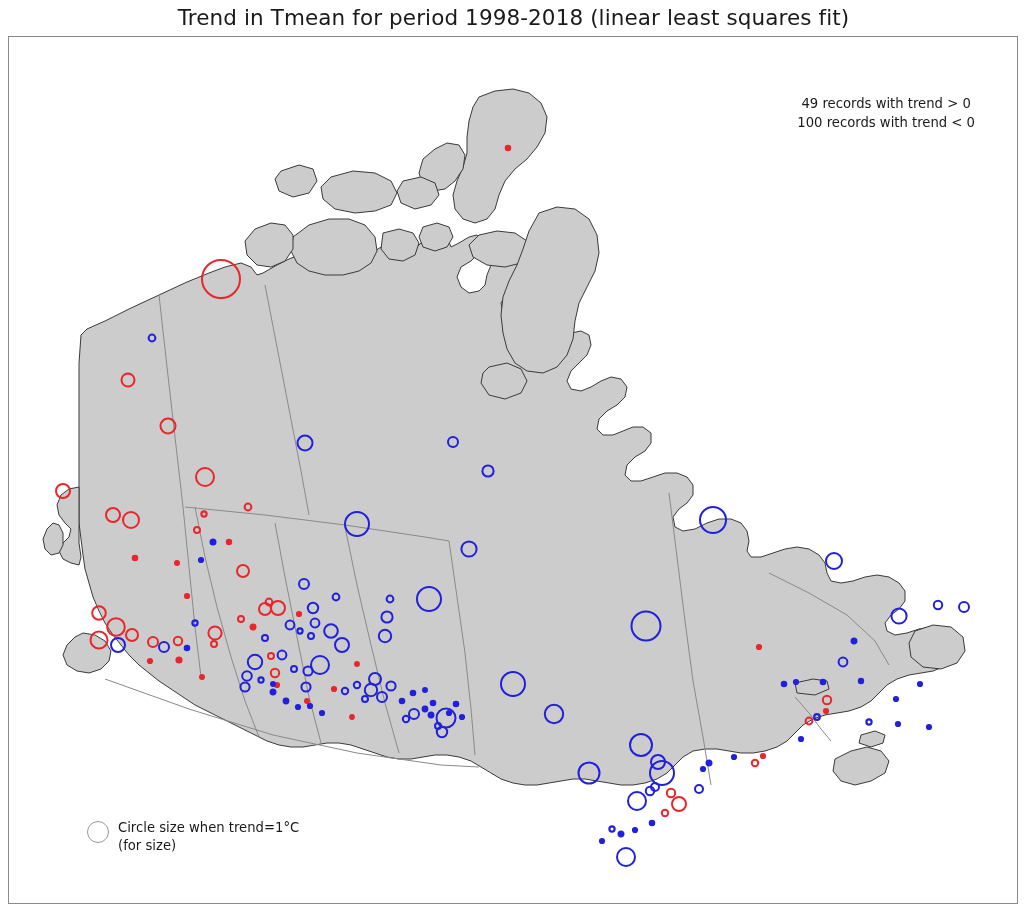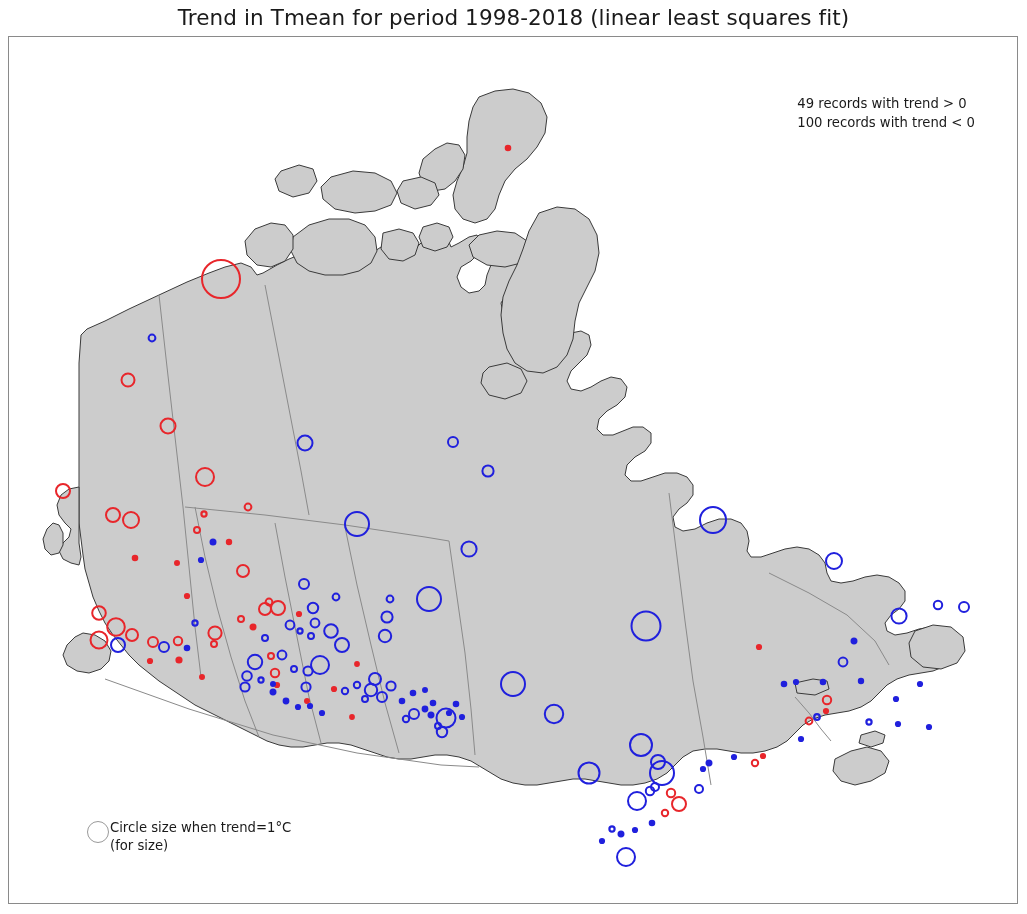--- a/index.html
+++ b/index.html
@@ -46,34 +46,34 @@
     left: 0;
     top: 0;
     width: 1010px;
     height: 868px;
     display: block;
   }
   #records-annotation {
     position: absolute;
     right: 42px;
     top: 58px;
-    text-align: left;
+    text-align: center;
     font-size: 13.2px;
     color: #1a1a1a;
     line-height: 1.42;
     white-space: nowrap;
   }
   #records-annotation div { margin: 0; }
   #size-legend {
     position: absolute;
     left: 78px;
     bottom: 48px;
     display: flex;
     align-items: flex-start;
-    gap: 1px;
+    gap: 9px;
   }
   #size-legend .legend-circle {
     width: 22px;
     height: 22px;
     border: 1.7px solid #9a9a9a;
     border-radius: 50%;
     box-sizing: border-box;
     margin-top: 2px;
     flex: 0 0 auto;
   }

